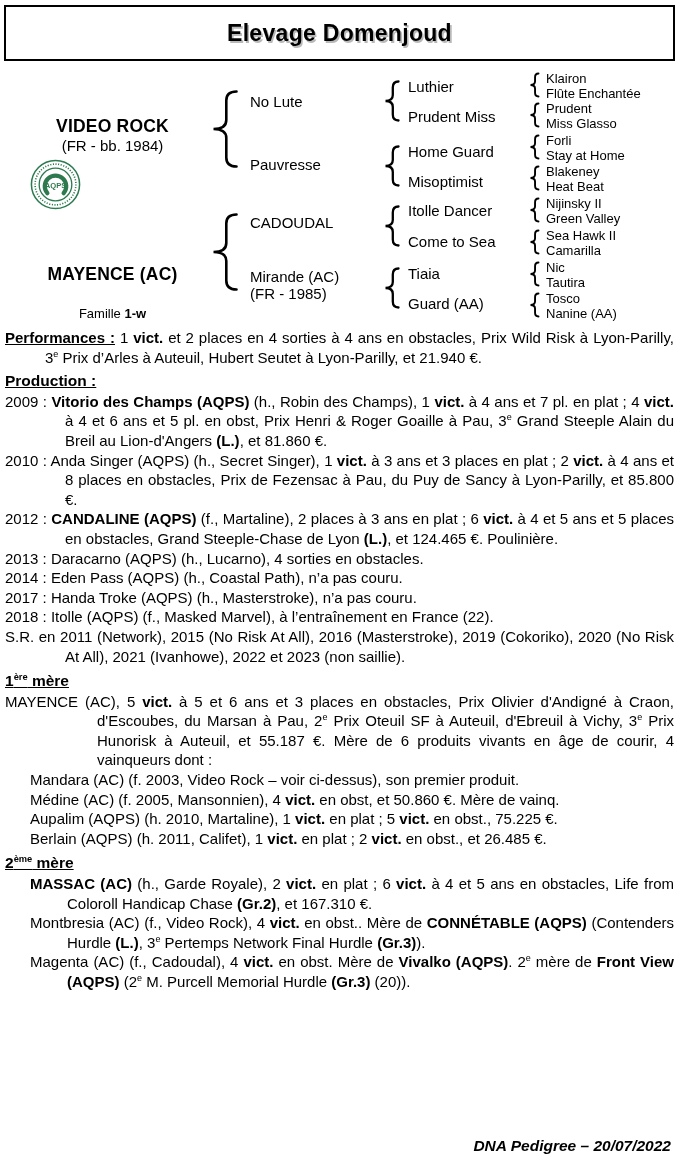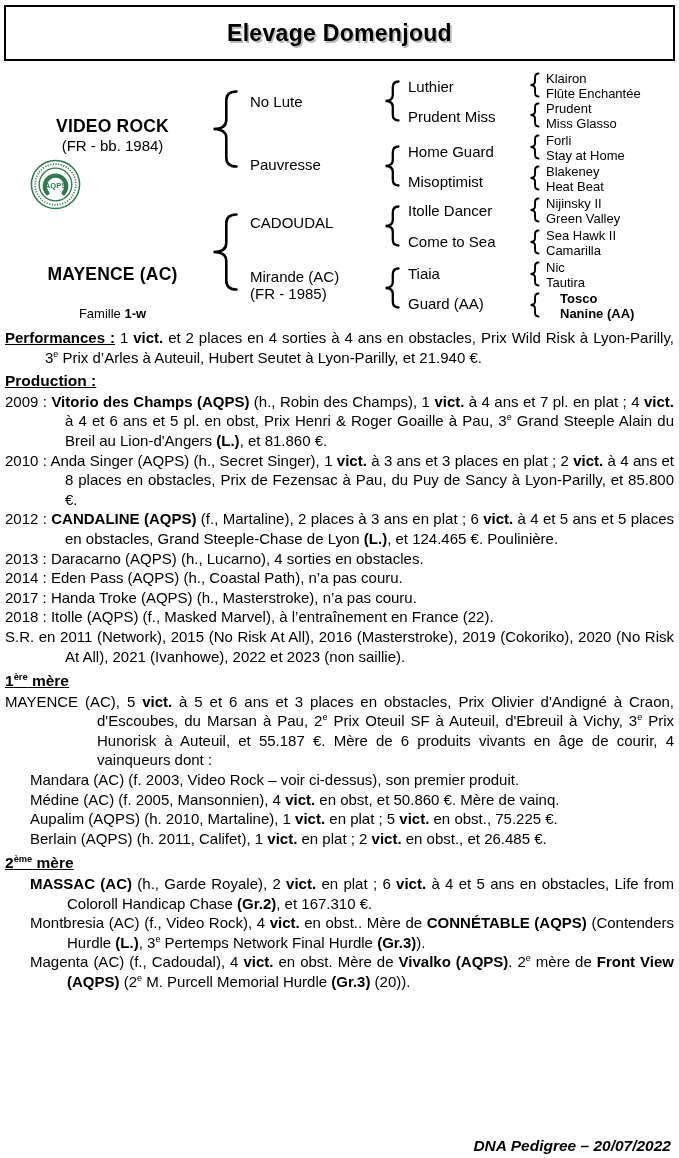--- a/index.html
+++ b/index.html
@@ -178,21 +178,21 @@
         </svg>
       </div>
 
     <div class="ped g4" style="left:546px;top:3px;"><span>Klairon</span><br><span>Flûte Enchantée</span></div>
     <div class="ped g4" style="left:546px;top:33px;"><span>Prudent</span><br><span>Miss Glasso</span></div>
     <div class="ped g4" style="left:546px;top:65px;"><span>Forli</span><br><span>Stay at Home</span></div>
     <div class="ped g4" style="left:546px;top:96px;"><span>Blakeney</span><br><span>Heat Beat</span></div>
     <div class="ped g4" style="left:546px;top:128px;"><span>Nijinsky II</span><br><span>Green Valley</span></div>
     <div class="ped g4" style="left:546px;top:160px;"><span>Sea Hawk II</span><br><span>Camarilla</span></div>
     <div class="ped g4" style="left:546px;top:192px;"><span>Nic</span><br><span>Tautira</span></div>
-    <div class="ped g4" style="left:560px;top:223px;font-weight:bold;"><span>Tosco</span><br><span>Nanine (AA)</span></div>
+    <div class="ped g4" style="left:546px;top:223px;"><span>Tosco</span><br><span>Nanine (AA)</span></div>
   </div>
 
   <div class="bodytext">
 
     <p class="just hangP"><span class="h-label">Performances :</span> <span>1 <b>vict.</b> et 2 places en 4 sorties à 4 ans en obstacles, Prix Wild Risk à Lyon-Parilly, 3<sup>e</sup> Prix d’Arles à Auteuil, Hubert Seutet à Lyon-Parilly, et 21.940 €.</span></p>
 
     <div class="h-label prod-head">Production :</div>
 
     <p class="just hangProd"><span>2009 :</span> <span><bi>Vitorio des Champs (AQPS)</bi> (h., Robin des Champs), 1 <b>vict.</b> à 4 ans et 7 pl. en plat ; 4 <b>vict.</b> à 4 et 6 ans et 5 pl. en obst, Prix Henri &amp; Roger Goaille à Pau, 3<sup>e</sup> Grand Steeple Alain du Breil au Lion-d'Angers <bi>(L.)</bi>, et 81.860 €.</span></p>
     <p class="just hangProd"><span>2010 :</span> <span>Anda Singer (AQPS) (h., Secret Singer), 1 <b>vict.</b> à 3 ans et 3 places en plat ; 2 <b>vict.</b> à 4 ans et 8 places en obstacles, Prix de Fezensac à Pau, du Puy de Sancy à Lyon-Parilly, et 85.800 €.</span></p>

